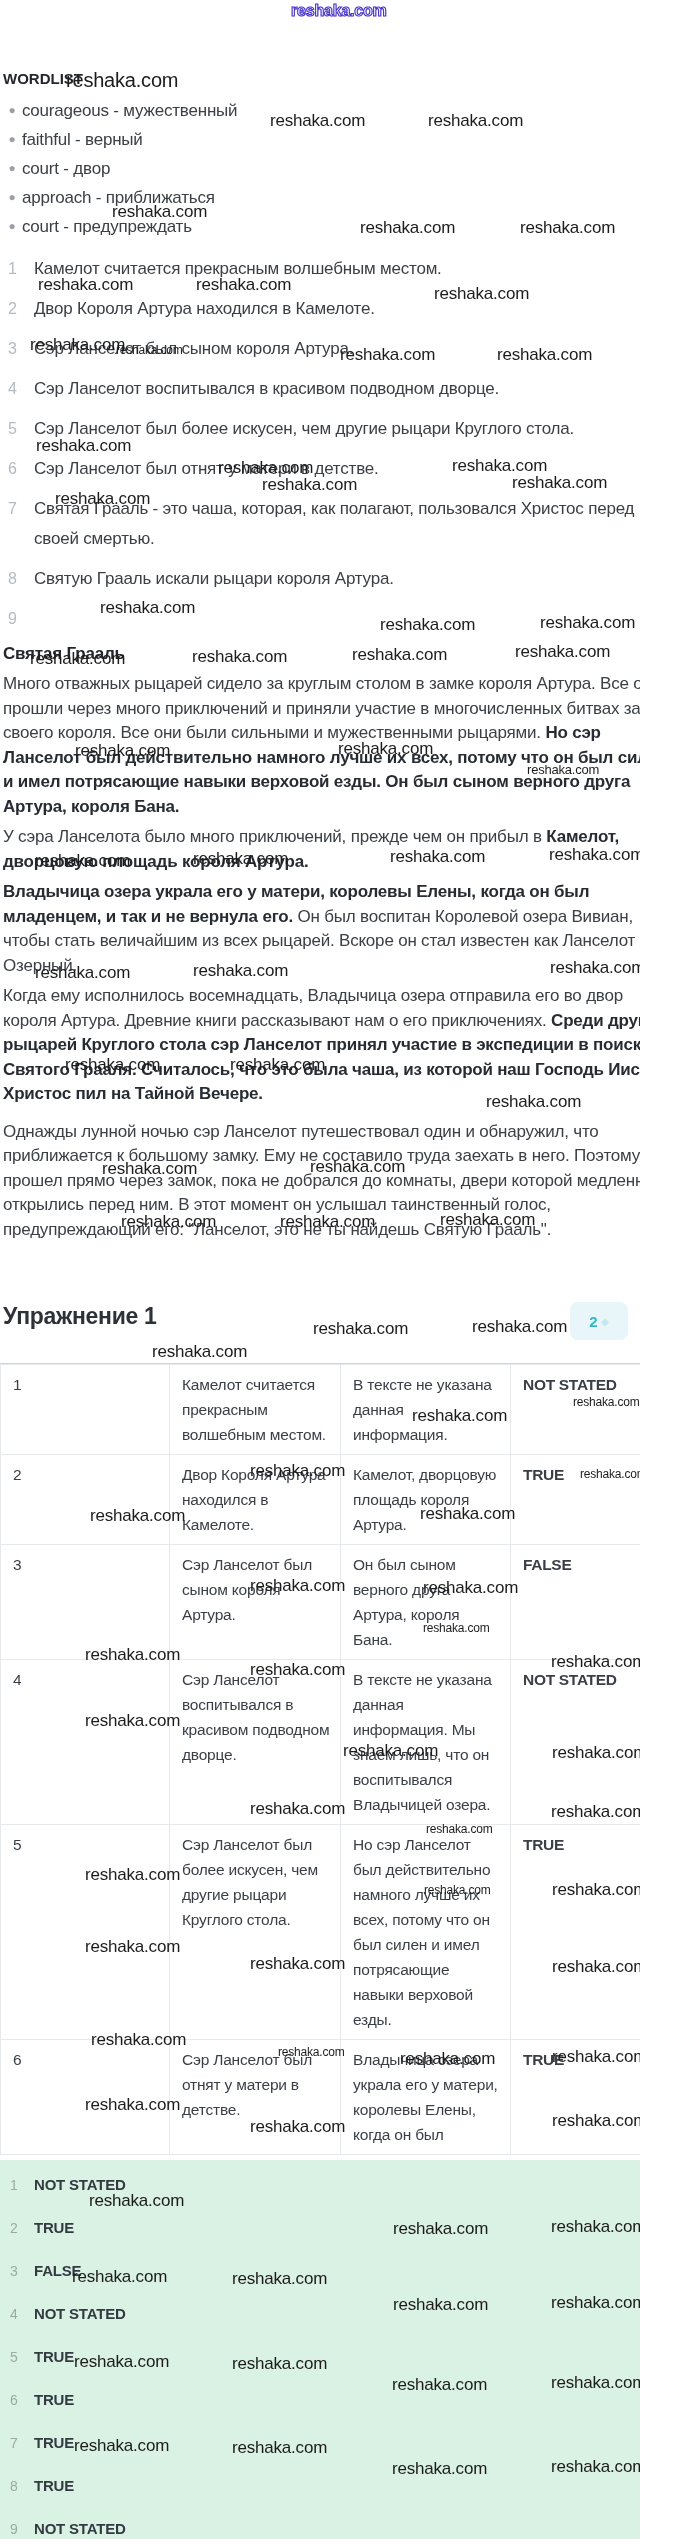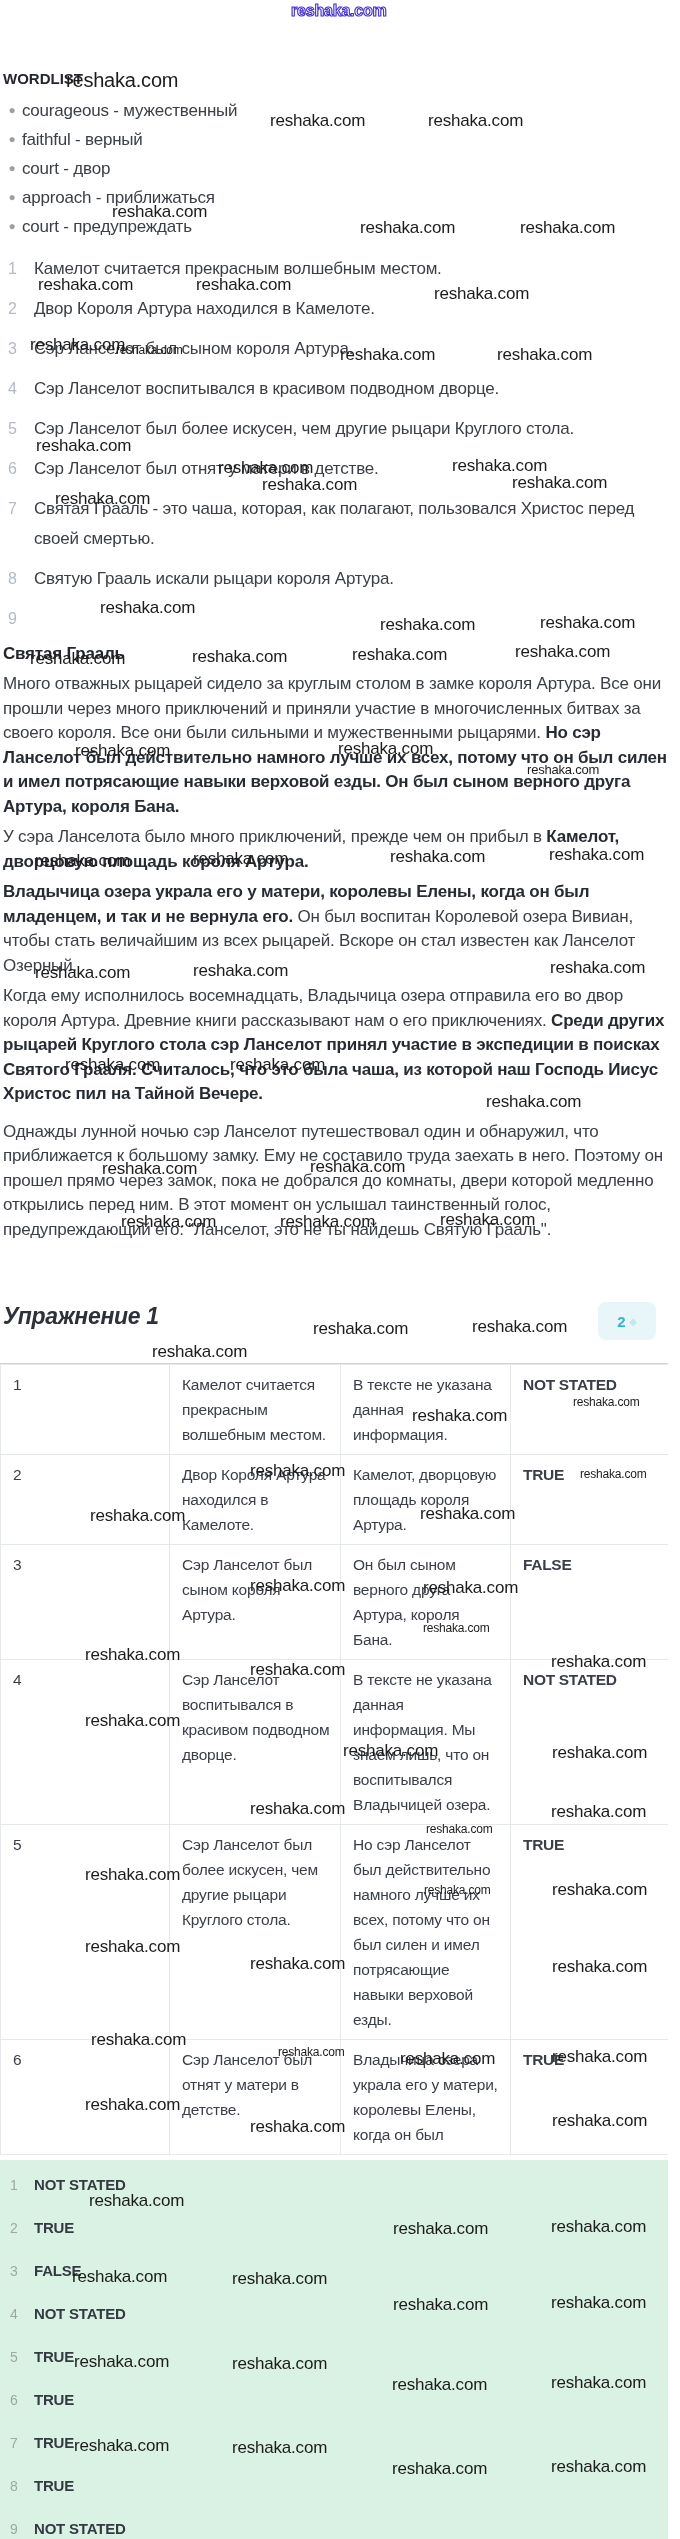--- a/index.html
+++ b/index.html
@@ -1,18 +1,18 @@
 <!DOCTYPE html>
 <html><head>
 <meta charset="utf-8">
 <style>
   html,body{margin:0;padding:0;background:#fff;}
   #page{
     position:relative;width:640px;height:2539px;overflow:hidden;background:#ffffff;
-    font-family:"Liberation Sans",sans-serif;color:#3b4046;letter-spacing:-0.2px;padding-left:28px;
+    font-family:"Liberation Sans",sans-serif;color:#3b4046;letter-spacing:-0.2px;
   }
   
   .wm{position:absolute;color:#1c1c1c;font-weight:400;white-space:nowrap;z-index:6;line-height:1;pointer-events:none;}
   .wm.purple{color:#ffffff;-webkit-text-stroke:1.1px #4633cc;text-shadow:0 0 1px #4633cc;font-weight:700;}
   
   .intro{position:absolute;top:22px;left:4px;width:668px;font-size:17.5px;line-height:30px;height:56px;overflow:hidden;color:#3b4046;}
   .wordlist-title{position:absolute;top:70px;left:3px;font-size:15px;font-weight:700;color:#23272d;letter-spacing:0;}
   .wordlist{position:absolute;top:96px;left:2px;margin:0;padding:0;list-style:none;width:660px;}
   .wordlist li{display:flex;font-size:17px;line-height:29px;color:#3b4046;}
   .bullet{width:20px;text-align:center;color:#9aa0a6;font-size:12px;line-height:29px;}
@@ -21,21 +21,21 @@
   .stm{display:flex;margin-bottom:10px;}
   .stm-num{width:26px;flex:0 0 26px;text-align:left;padding-left:8px;color:#b3bac2;font-size:16px;line-height:30px;}
   .stm-text{font-size:17px;line-height:30px;color:#3b4046;}
   
   .story-title{position:absolute;top:644px;left:3px;font-size:17px;font-weight:700;color:#23272d;}
   .story{position:absolute;top:672px;left:3px;width:672px;font-size:17px;line-height:24.5px;color:#3b4046;}
   .story p{margin:0 0 6px 0;}
   .story p.gap{margin-top:13px;}
   .story b{color:#272c33;}
   
-  .ex-title{position:absolute;top:1303px;left:3px;font-size:23px;font-weight:700;color:#2d3138;letter-spacing:-0.3px;font-style:italic;}
+  .ex-title{position:absolute;top:1303px;left:3px;font-size:23px;font-weight:700;color:#2d3138;letter-spacing:-0.3px;}
   .badge{position:absolute;top:1302px;right:12px;width:58px;height:38px;background:#e8f6f9;border-radius:8px;
     display:flex;align-items:center;justify-content:center;gap:4px;cursor:pointer;}
   .badge .cnt{color:#35b6c6;font-weight:700;font-size:15px;}
   .badge .badge-ic{color:#c3e7ee;font-size:10px;}
   
   .table-wrap{position:absolute;top:1363px;left:0;width:680px;height:797px;overflow:hidden;border-top:1px solid #cfd4d8;}
   table.ex{border-collapse:collapse;table-layout:fixed;width:680px;}
   table.ex td{border:1px solid #e6e9eb;vertical-align:top;padding:7px 10px 7px 12px;font-size:15.5px;line-height:25px;color:#3a3f47;}
   td.c-num{color:#42474e;padding-left:9px;font-size:15px;}
   td.c-ans{font-weight:700;color:#2e3339;font-size:15px;letter-spacing:-0.3px;}

